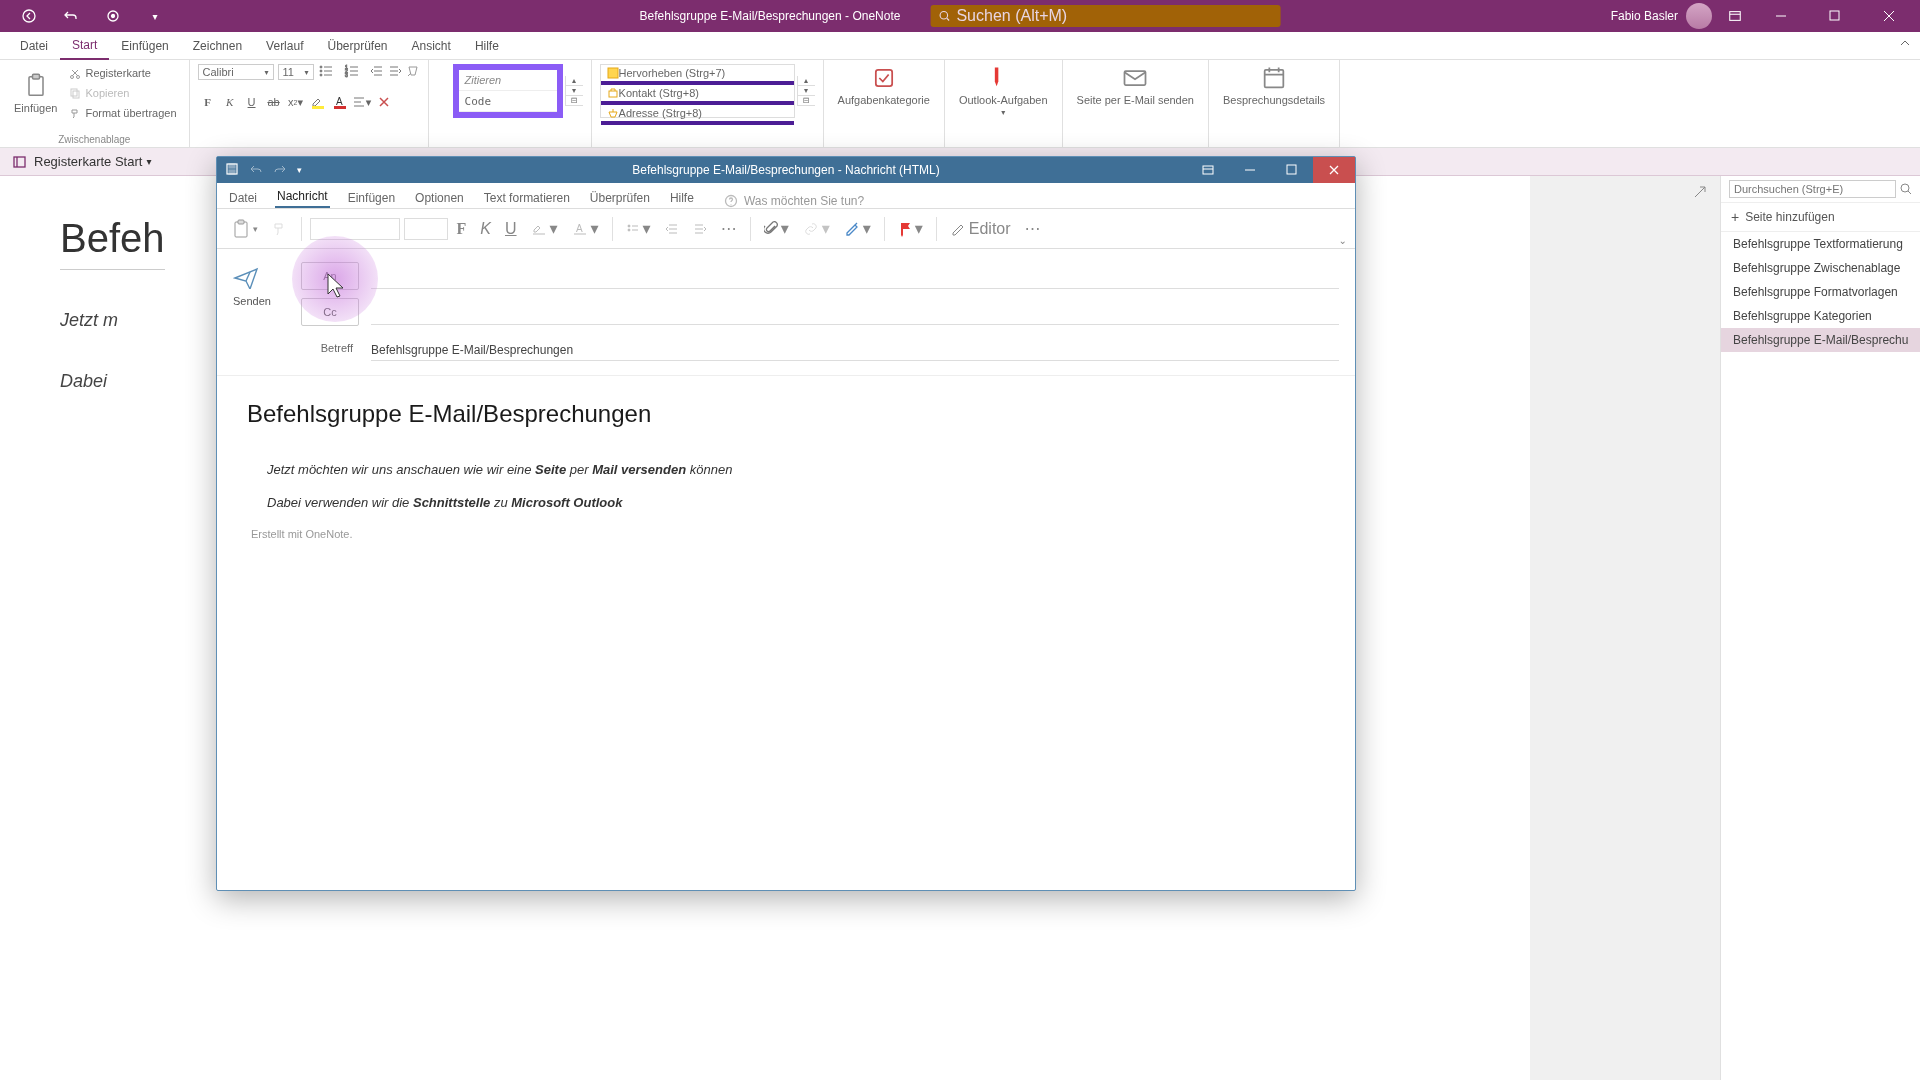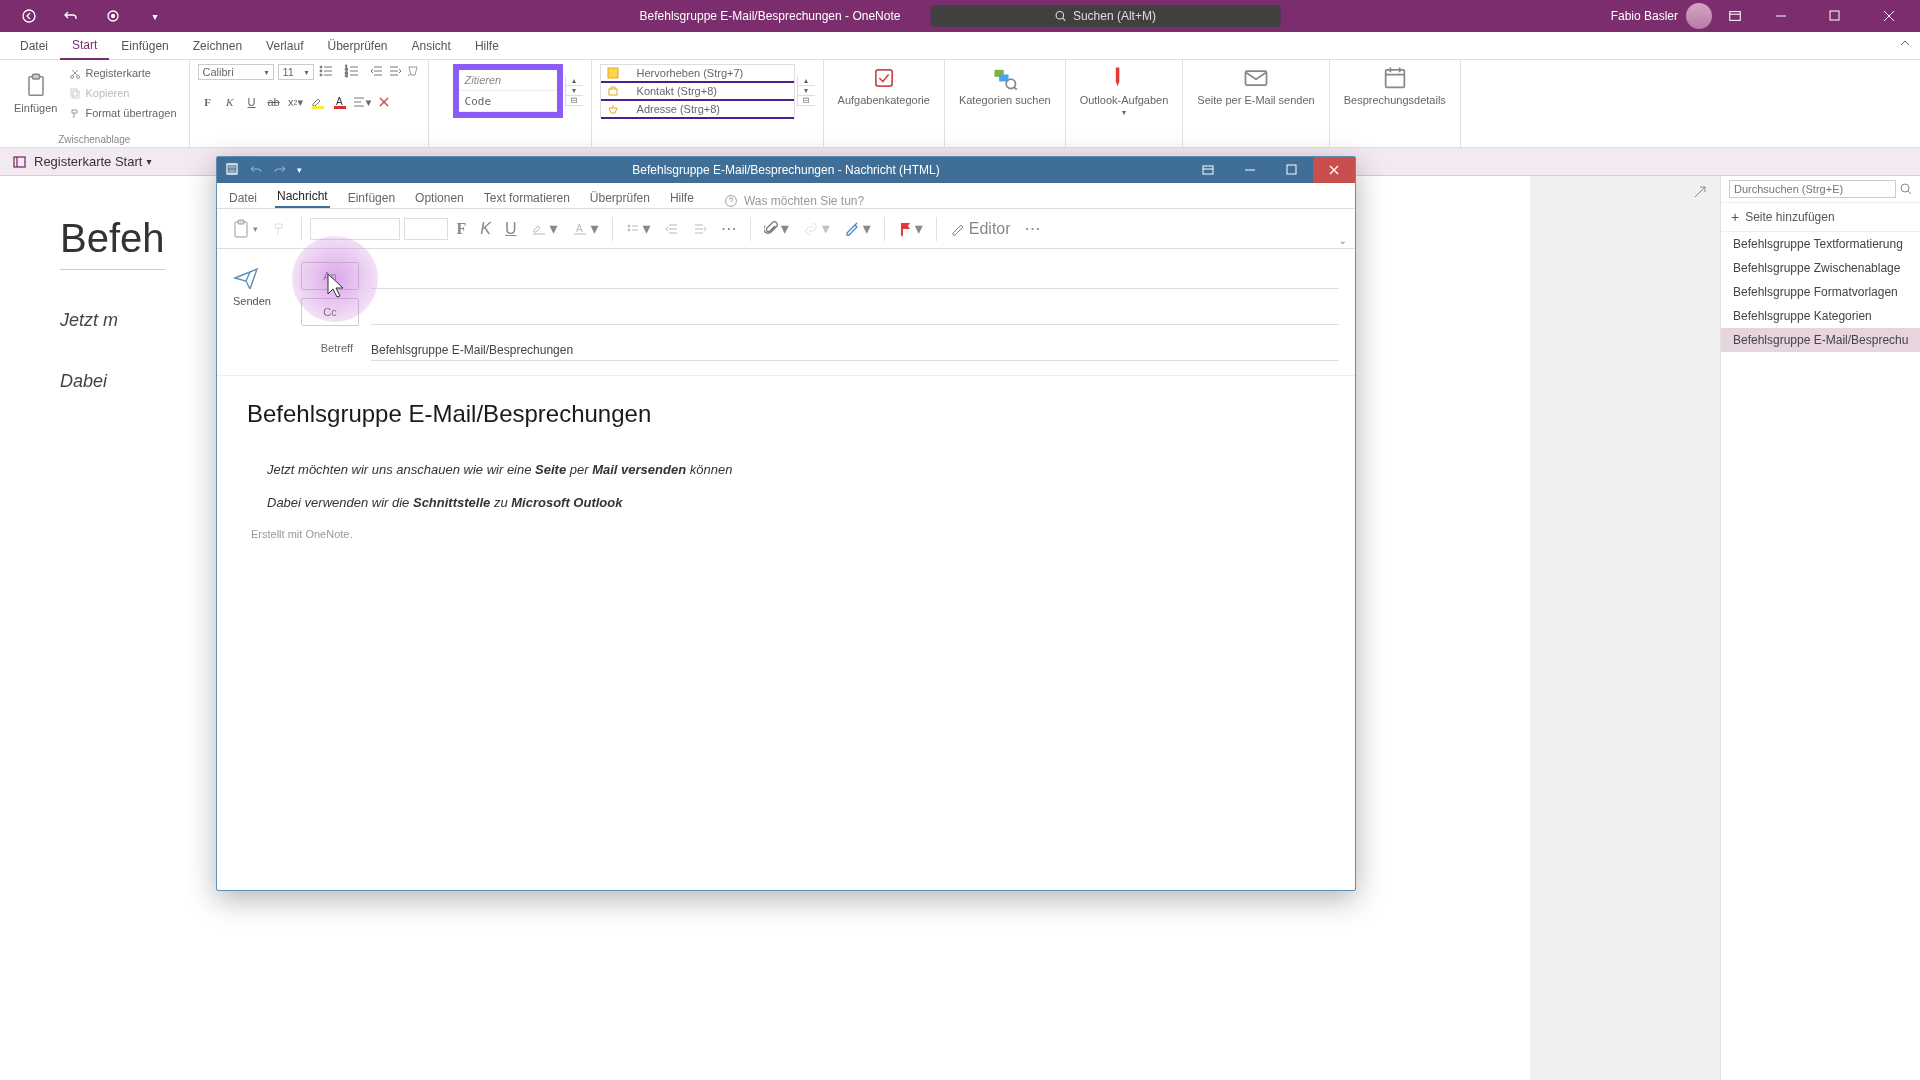--- a/index.html
+++ b/index.html
@@ -3,21 +3,21 @@
 <meta charset="utf-8">
 <style>
 * { margin: 0; padding: 0; box-sizing: border-box; font-family: 'Segoe UI', sans-serif; }
 body { background: #f0f0f0; overflow: hidden; width: 1920px; height: 1080px; position: relative; }
 
 
 .on-titlebar { background: #7C2D6E; height: 32px; display: flex; align-items: center; color: #fff; font-size: 12px; position: relative; }
 .on-titlebar .left { display: flex; align-items: center; gap: 12px; padding-left: 14px; }
 .on-titlebar .center { position: absolute; left: 50%; transform: translateX(-50%); display: flex; align-items: center; gap: 30px; }
 .on-titlebar .right { margin-left: auto; display: flex; align-items: center; gap: 8px; padding-right: 8px; }
-.on-search { background: #404040; width: 350px; height: 22px; border-radius: 3px; display: flex; align-items: center; padding: 0 8px; color: #E8D5E3; font-size: 12px; justify-content: center; }
+.on-search { background: #a16207; width: 350px; height: 22px; border-radius: 3px; display: flex; align-items: center; padding: 0 8px; color: #E8D5E3; font-size: 16px; }
 .on-titlebar .icon-btn { width: 30px; height: 30px; display: flex; align-items: center; justify-content: center; cursor: pointer; color: #fff; }
 .on-titlebar .win-btn { width: 46px; height: 32px; display: flex; align-items: center; justify-content: center; cursor: pointer; }
 .avatar { width: 26px; height: 26px; border-radius: 50%; background: linear-gradient(#D4A5C5, #B87BA5); }
 
 
 .on-tabs { background: #fff; height: 28px; display: flex; align-items: center; padding: 0 8px; border-bottom: 1px solid #e0e0e0; font-size: 12px; color: #555; position: relative; }
 .on-tabs .tab { padding: 0 12px; height: 28px; display: flex; align-items: center; cursor: pointer; }
 .on-tabs .tab.active { color: #7C2D6E; border-bottom: 2px solid #7C2D6E; }
 .on-tabs .collapse { position: absolute; right: 8px; top: 4px; }
 
@@ -27,21 +27,21 @@
 .rgroup .grp-label { text-align: center; font-size: 10px; color: #888; margin-top: auto; }
 .rgroup .row { display: flex; align-items: center; gap: 2px; }
 .rgroup .col { display: flex; flex-direction: column; gap: 2px; }
 .rgroup .big { display: flex; flex-direction: column; align-items: center; gap: 2px; padding: 0 6px; }
 .rgroup .small-btn { padding: 1px 4px; display: flex; align-items: center; gap: 4px; height: 18px; }
 .select-box { border: 1px solid #ccc; background: #fff; padding: 1px 4px; font-size: 11px; display: flex; align-items: center; justify-content: space-between; }
 .font-row .btn { width: 20px; height: 20px; display: flex; align-items: center; justify-content: center; }
 .styles-box { width: 110px; height: 54px; border: 6px solid #8b5cf6; display: flex; flex-direction: column; margin-left: 16px; }
 .styles-box .style-item { flex: 1; padding: 2px 6px; display: flex; align-items: center; border-bottom: 1px solid #eee; }
 .tags-box { width: 195px; height: 54px; border: 1px solid #ddd; display: flex; flex-direction: column; }
-.tags-box .tag-item { flex: 1; padding: 2px 6px; display: flex; align-items: center; gap: 18px; border-bottom: 2px solid #4c1d95; font-size: 11px; }
+.tags-box .tag-item { flex: 1; padding: 2px 6px; display: flex; align-items: center; gap: 0; border-bottom: 4px solid #4c1d95; font-size: 11px; }
 .scroll-arrows { width: 18px; display: flex; flex-direction: column; border-left: 1px solid #ddd; }
 .scroll-arrows div { flex: 1; display: flex; align-items: center; justify-content: center; border-bottom: 1px solid #ddd; font-size: 8px; }
 
 
 .on-tabbar { background: #F3EAF1; height: 28px; display: flex; align-items: center; padding: 0 12px; border-bottom: 1px solid #DCC8D6; font-size: 13px; color: #333; }
 .on-tabbar svg { margin-right: 6px; }
 
 
 .on-page { background: #fff; position: absolute; top: 176px; left: 0; right: 390px; bottom: 0; padding: 40px 60px; }
 .on-page h1 { font-size: 40px; font-weight: 400; color: #333; border-bottom: 1px solid #ccc; padding-bottom: 8px; display: inline-block; }
@@ -326,31 +326,20 @@
         <div class="big">
           <svg class="svg-icon lg" viewBox="0 0 24 24" fill="none" stroke="#C94F4F" stroke-width="1.5">
             <rect x="5" y="5" width="14" height="14" rx="2"></rect>
             <path d="M8 12l3 3 5-6"></path>
           </svg>
           <span style="text-align:center;">Aufgabenkategorie</span>
         </div>
       </div>
   <div class="rgroup">
         <div class="big">
-          <svg class="svg-icon lg" viewBox="0 0 24 24" fill="none" stroke="#888" stroke-width="1.5">
-            <rect x="3" y="5" width="8" height="6" fill="#7CB342" stroke="none"></rect>
-            <rect x="7" y="9" width="8" height="6" fill="#42A5F5" stroke="none"></rect>
-            <circle cx="17" cy="17" r="4"></circle>
-            <path d="M20 20l2 2"></path>
-          </svg>
-          <span style="text-align:center;">Kategorien suchen</span>
-        </div>
-      </div>
-  <div class="rgroup">
-        <div class="big">
           <svg class="svg-icon lg" viewBox="0 0 24 24" fill="#E53935">
             <path d="M5 3h3v12l-1.5 4L5 15z"></path>
           </svg>
           <span style="text-align:center;">Outlook-Aufgaben</span>
           <span style="font-size:8px;">▾</span>
         </div>
       </div>
   <div class="rgroup">
         <div class="big">
           <svg class="svg-icon lg" viewBox="0 0 24 24" fill="none" stroke="#888" stroke-width="1.5">

